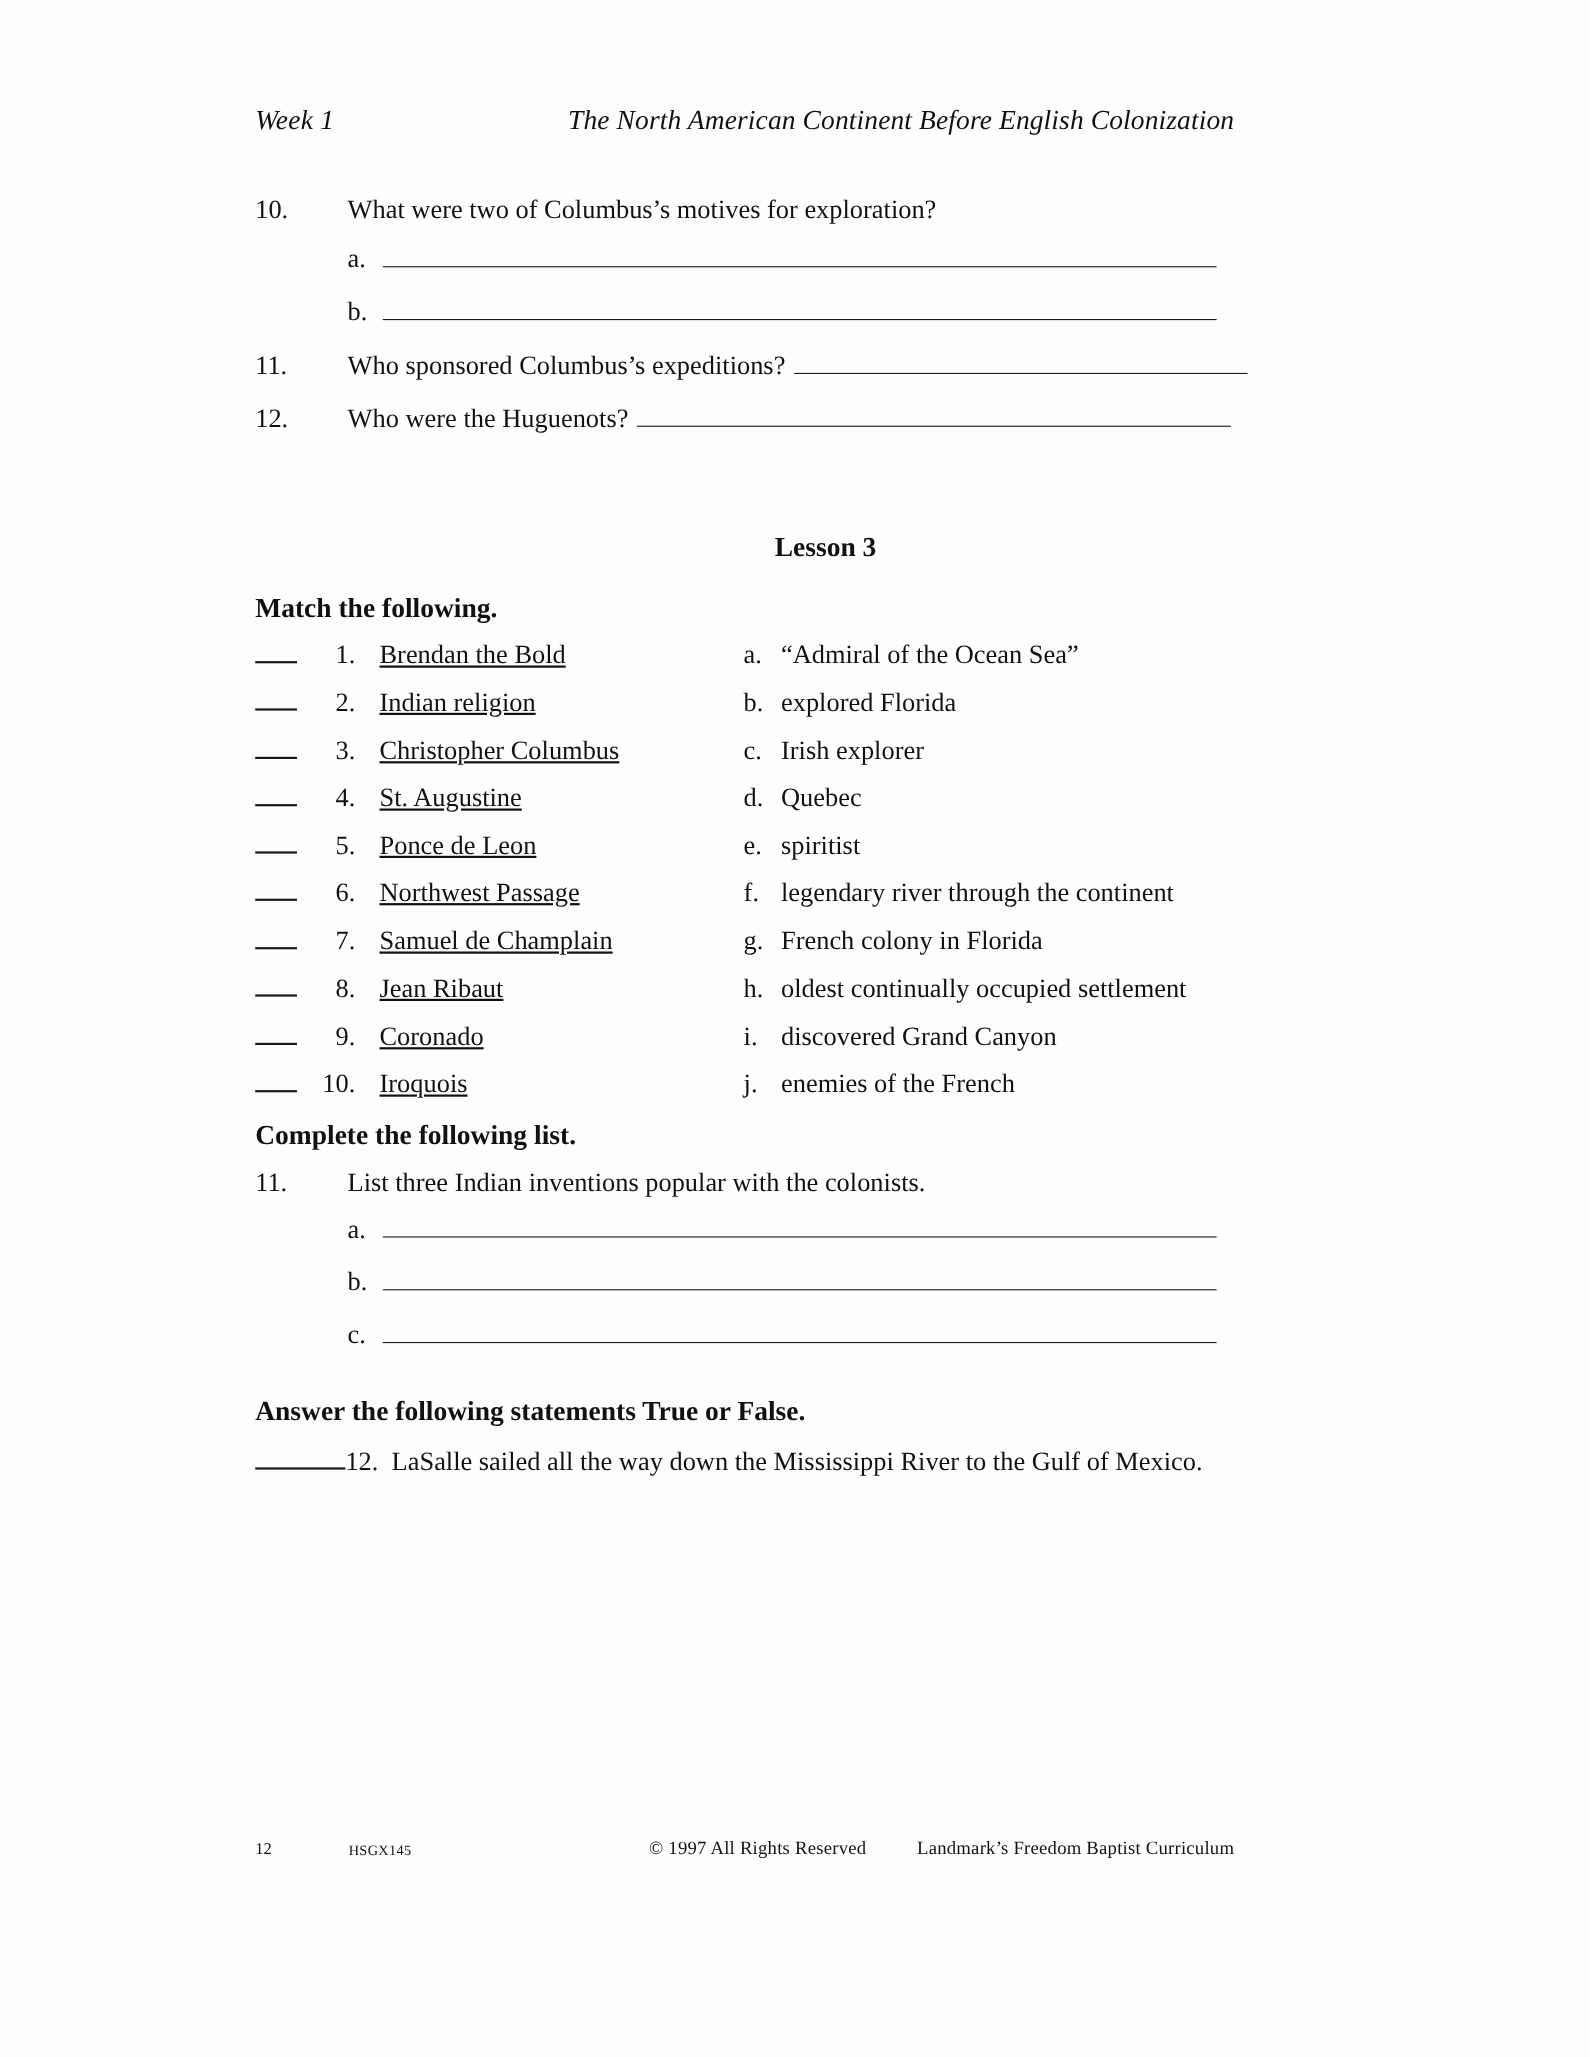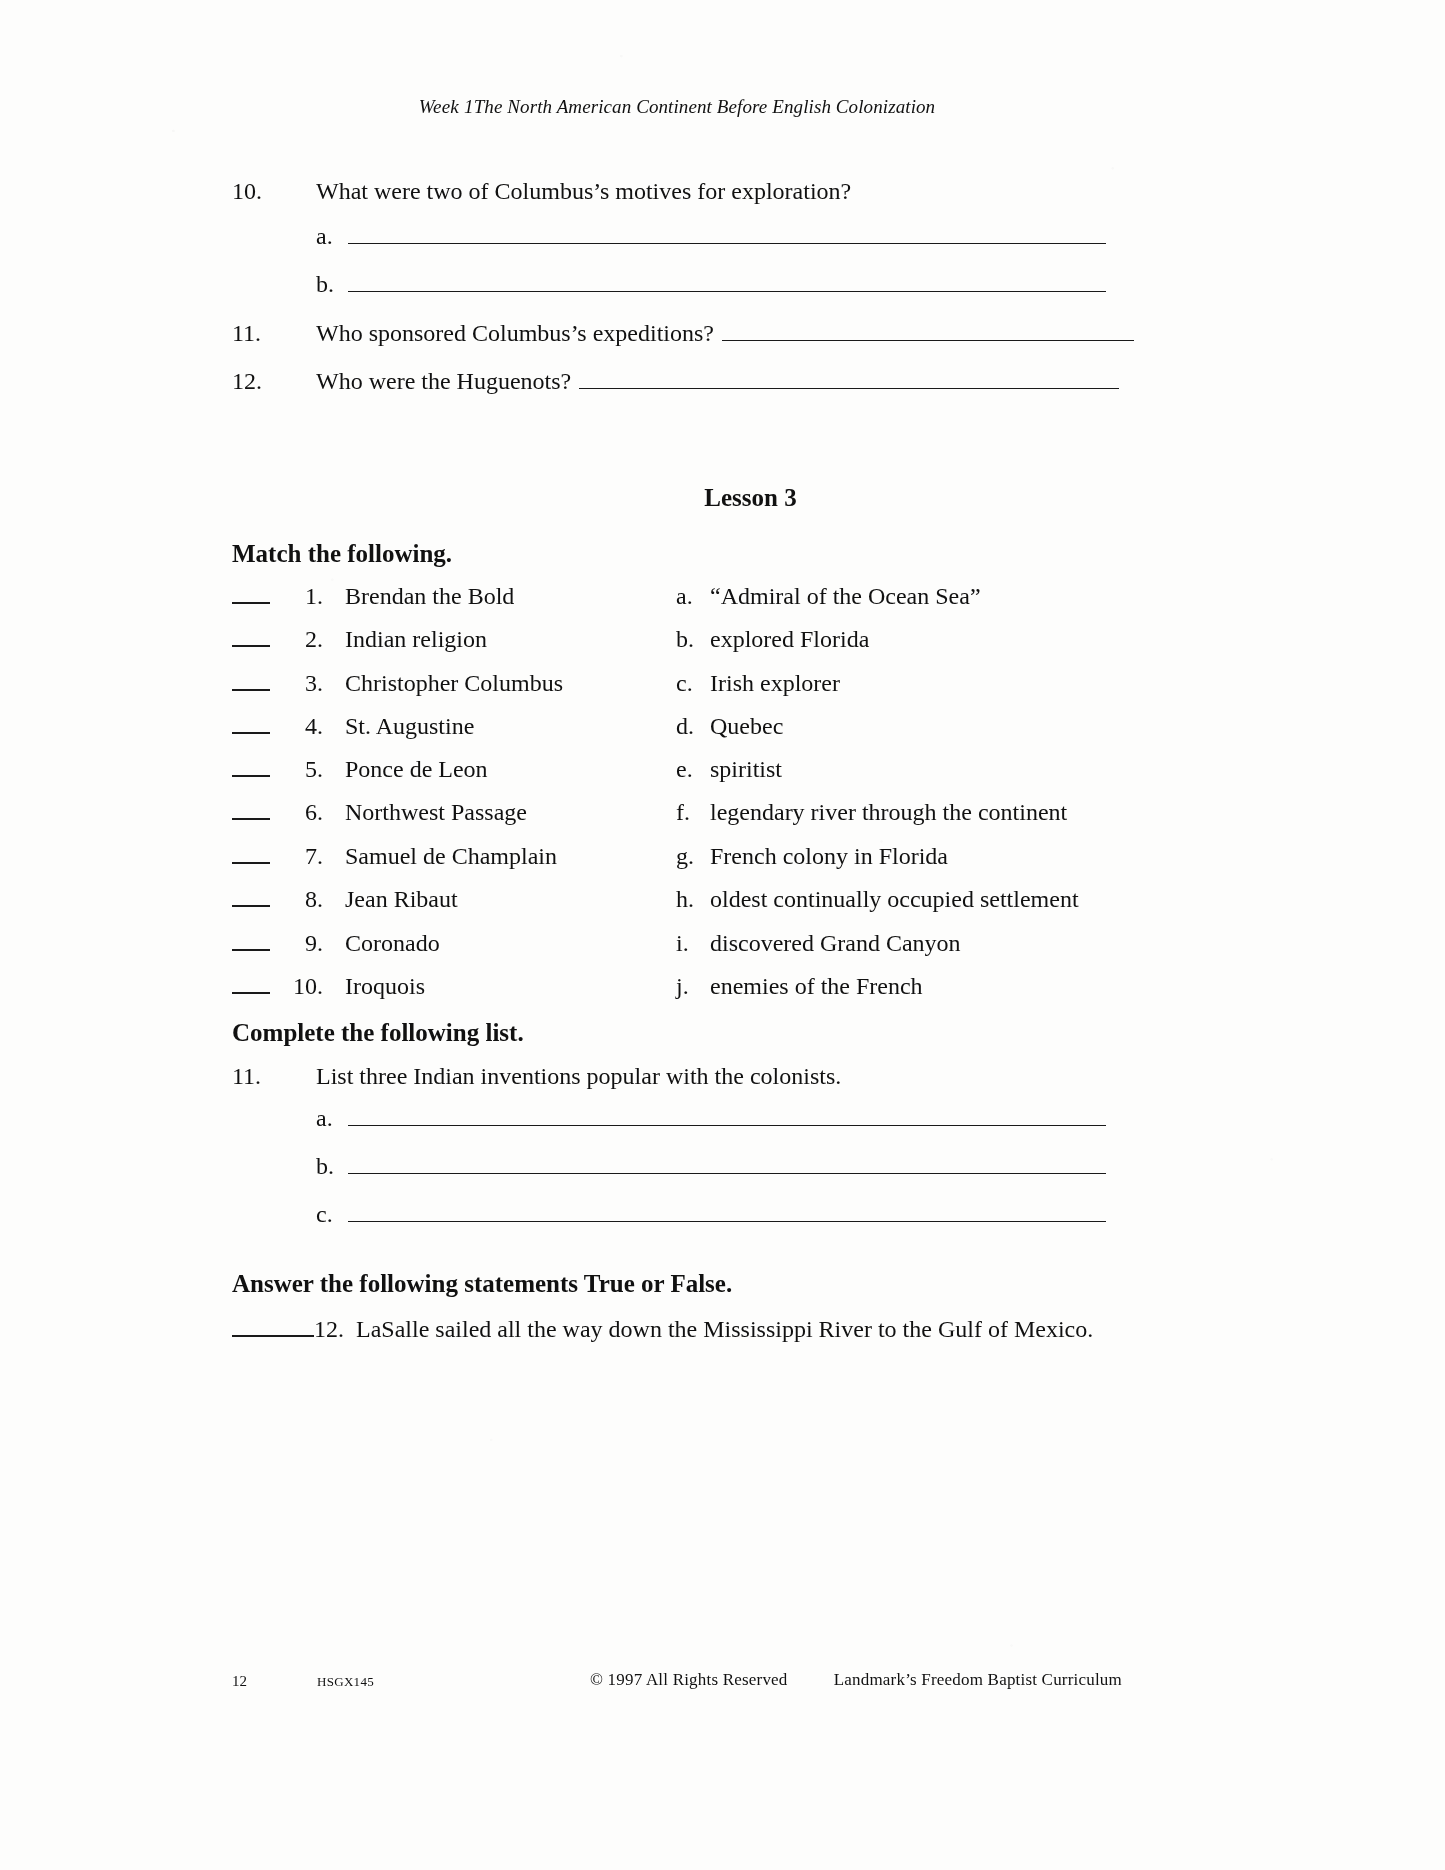--- a/index.html
+++ b/index.html
@@ -42,24 +42,24 @@
     height: 1870px;
   }
 
   
   .runhead {
     position: absolute;
     left: 232px;
     top: 96px;
     width: 890px;
     display: flex;
-    justify-content: center;
+    justify-content: space-between;
     align-items: baseline;
     font-style: italic;
-    font-size: 19px;
+    font-size: 25px;
   }
   .runhead .left { letter-spacing: 0.2px; }
   .runhead .right { letter-spacing: 0.1px; }
 
   
   .q-row {
     position: absolute;
     display: flex;
     align-items: baseline;
     font-size: 24px;
@@ -128,21 +128,21 @@
     height: 0.68em;
     margin-right: 9px;
     flex: none;
   }
   .match-idx {
     width: 44px;
     flex: none;
     text-align: right;
     margin-right: 22px;
   }
-  .match-label { white-space: nowrap; }
+  .match-label { white-space: nowrap; text-decoration: underline; }
 
   .match-right-item {
     position: absolute;
     left: 676px;
     display: flex;
     align-items: baseline;
     font-size: 24px;
   }
   .match-letter {
     width: 34px;

